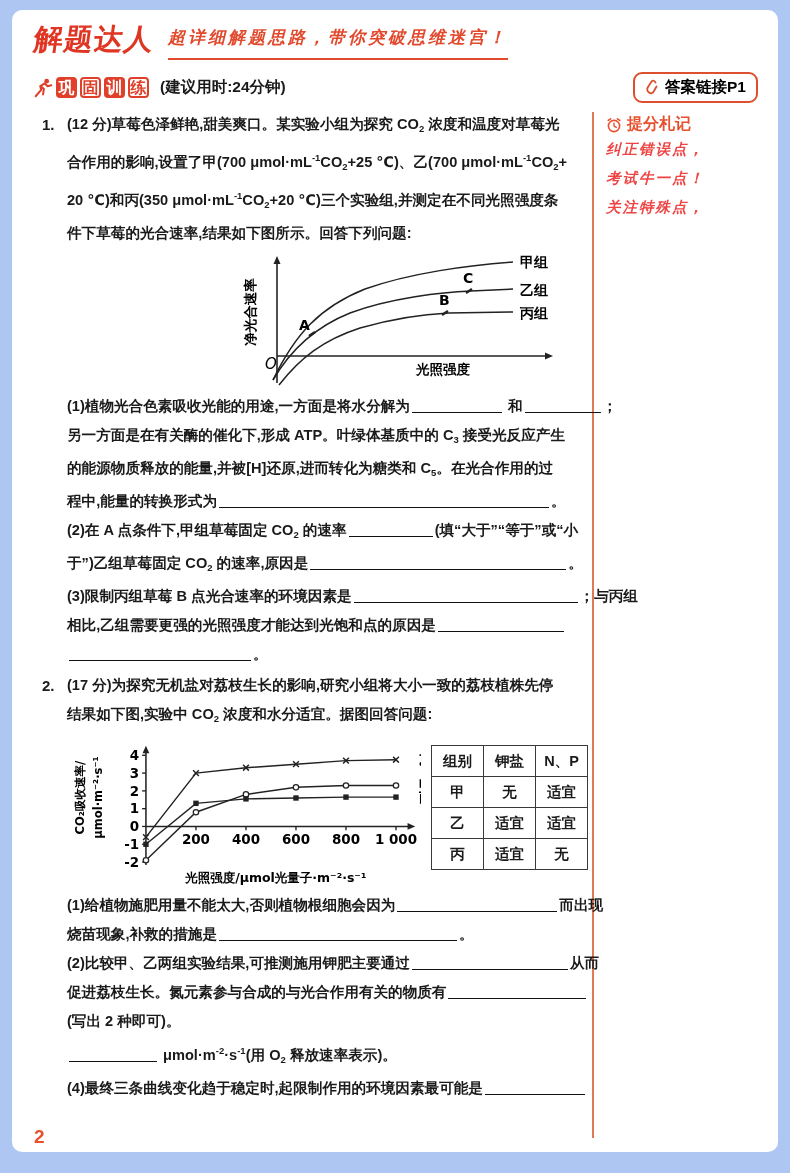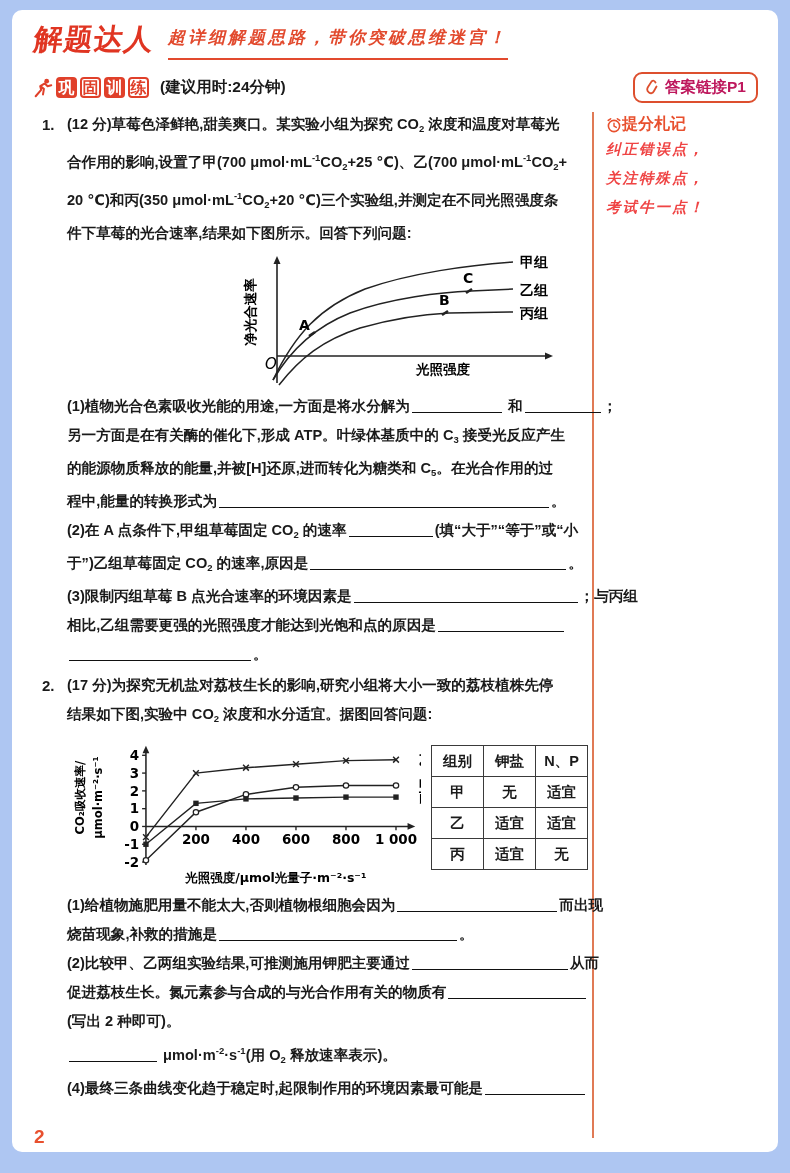--- a/index.html
+++ b/index.html
@@ -19,26 +19,26 @@
   .slogan{font-size:17px;font-weight:700;color:#e24a2e;border-bottom:2px solid #e24a2e;
           padding-bottom:9px;font-style:italic;letter-spacing:3px;white-space:nowrap;}
   .section-row{display:flex;align-items:center;margin:12px 20px 0 20px;}
   .runner{width:22px;height:22px;margin-right:2px;flex:none;}
   .gx-char{display:inline-block;width:21px;height:21px;line-height:21px;text-align:center;
            font-size:16px;font-weight:800;border-radius:4px;margin-right:3px;}
   .gx-a{background:#e0402a;color:#fff;}
   .gx-b{background:#fff;color:#e0402a;border:2px solid #e0402a;width:17px;height:17px;line-height:17px;}
   .time-label{margin-left:8px;font-weight:700;font-size:15.5px;white-space:nowrap;text-align:right;}
   .answer-pill{margin-left:auto;display:flex;align-items:center;gap:6px;border:2px solid #dd4f2e;
-               border-radius:9px;padding:3px 10px;font-weight:800;font-size:15.5px;color:#be185d;background:#fff;white-space:nowrap;}
+               border-radius:9px;padding:3px 10px;font-weight:800;font-size:15.5px;color:#000000;background:#fff;white-space:nowrap;}
   
   .main{position:absolute;left:30px;top:100px;width:546px;}
   .divider{position:absolute;left:580px;top:102px;width:2px;height:1026px;background:#e07a55;}
   .sidebar{position:absolute;left:594px;top:104px;width:168px;}
-  .sidebar-title{display:flex;align-items:center;color:#e8502e;font-weight:800;font-size:16px;}
+  .sidebar-title{display:flex;align-items:center;gap:5px;color:#e8502e;font-weight:800;font-size:16px;}
   .sidebar-line{color:#ef4444;font-size:14.5px;font-weight:700;font-style:italic;line-height:29px;letter-spacing:2px;white-space:nowrap;}
   
   .q{position:relative;padding-left:25px;}
   .qnum{position:absolute;left:0;top:0;font-weight:800;font-size:15px;line-height:29px;}
   .tline{line-height:29px;font-size:14.6px;font-weight:600;white-space:nowrap;}
   sub{font-size:9.5px;vertical-align:-3px;}
   sup{font-size:9.5px;vertical-align:6px;}
   .blank{display:inline-block;height:12px;border-bottom:1.5px solid #111;margin:0 2px;vertical-align:-2px;}
   
   .chart1-wrap{margin:2px 0 2px 148px;}
@@ -81,22 +81,22 @@
   <div class="sidebar">
     <div class="sidebar-title">
       <svg width="16" height="16" viewBox="0 0 16 16">
         <circle cx="8" cy="9" r="5.6" fill="none" stroke="#e8502e" stroke-width="1.6"></circle>
         <path d="M8 6.2 V9 L10.3 10.4" stroke="#e8502e" stroke-width="1.4" fill="none" stroke-linecap="round"></path>
         <path d="M2.2 3.4 L4.6 1.8 M13.8 3.4 L11.4 1.8" stroke="#e8502e" stroke-width="1.6" stroke-linecap="round"></path>
       </svg>
       <span>提分札记</span>
     </div>
     <div class="sidebar-line">纠正错误点，</div>
+    <div class="sidebar-line">考试牛一点！</div>
     <div class="sidebar-line">关注特殊点，</div>
-    <div class="sidebar-line">考试牛一点！</div>
   </div>
 
   <div class="main">
 
     <div class="q">
       <span class="qnum">1.</span>
       <div>
           <div class="tline">(12 分)草莓色泽鲜艳,甜美爽口。某实验小组为探究 CO<sub>2</sub> 浓度和温度对草莓光</div>
           <div class="tline">合作用的影响,设置了甲(700 μmol·mL<sup>-1</sup>CO<sub>2</sub>+25 ℃)、乙(700 μmol·mL<sup>-1</sup>CO<sub>2</sub>+</div>
           <div class="tline">20 ℃)和丙(350 μmol·mL<sup>-1</sup>CO<sub>2</sub>+20 ℃)三个实验组,并测定在不同光照强度条</div>

